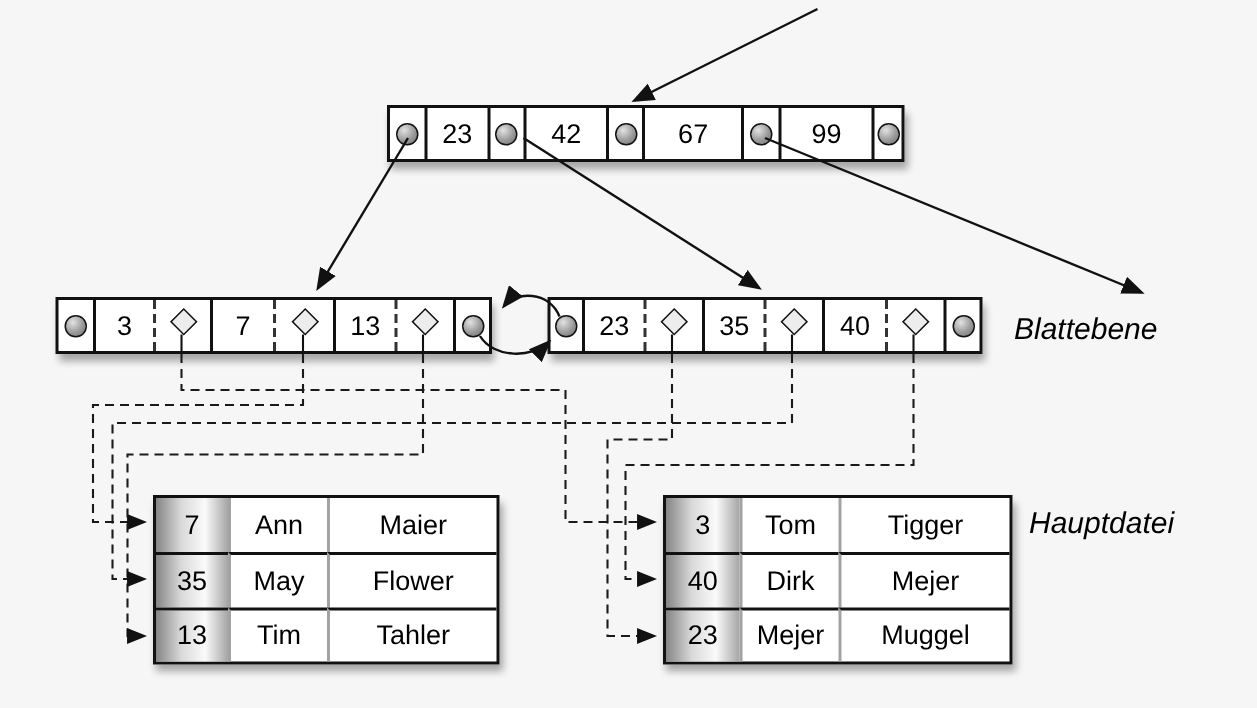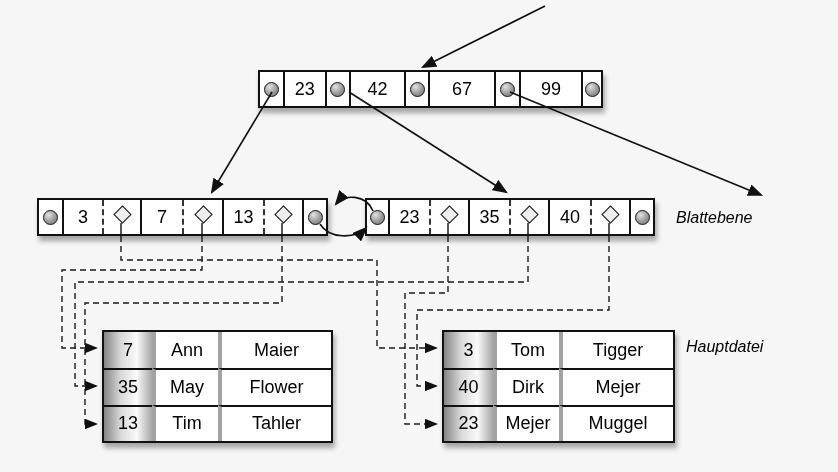--- a/index.html
+++ b/index.html
@@ -12,25 +12,25 @@
   .cell.bl{border-left:2px solid #111;}
   .cell.bd{border-left:2px dashed #333;}
   .circle{width:13px;height:13px;border-radius:50%;border:1.5px solid #111;
           background:radial-gradient(circle at 35% 30%, #e2e2e2 0%, #9a9a9a 55%, #6f6f6f 100%);}
   .dia{width:11px;height:11px;background:#ededed;border:1.6px solid #111;
        transform:rotate(45deg);margin-bottom:6px;}
   .dtable{position:absolute;display:grid;background:#fff;border:2px solid #111;
           box-sizing:border-box;box-shadow:2px 5px 5px rgba(0,0,0,0.33);z-index:2;}
   .dtable>div{display:flex;align-items:center;justify-content:center;
               box-sizing:border-box;font-size:18px;}
-  .dtable>div:nth-child(3n+2),.dtable>div:nth-child(3n+3){border-left:4px solid #a3a3a3;}
+  .dtable>div:nth-child(3n+2),.dtable>div:nth-child(3n+3){border-left:2px solid #a3a3a3;}
   .dtable>div:nth-child(n+4){border-top:2px solid #111;}
   .dtable>div:nth-child(3n+1){
       background:linear-gradient(90deg,#858585 0%,#d9d9d9 35%,#fafafa 68%,#a6a6a6 100%);}
-  .lvl-label{position:absolute;font-style:italic;font-size:16px;z-index:2;}
+  .lvl-label{position:absolute;font-style:italic;font-size:20px;z-index:2;}
   svg.overlay{position:absolute;left:0;top:0;z-index:5;pointer-events:none;}
 </style>
 </head>
 <body>
 
 <div class="canvas">
 
   <svg class="overlay" width="838" height="472">
     <defs>
       <marker id="ah" viewBox="0 0 10 8" refX="8.5" refY="4" markerWidth="9.5" markerHeight="7.6" orient="auto">

